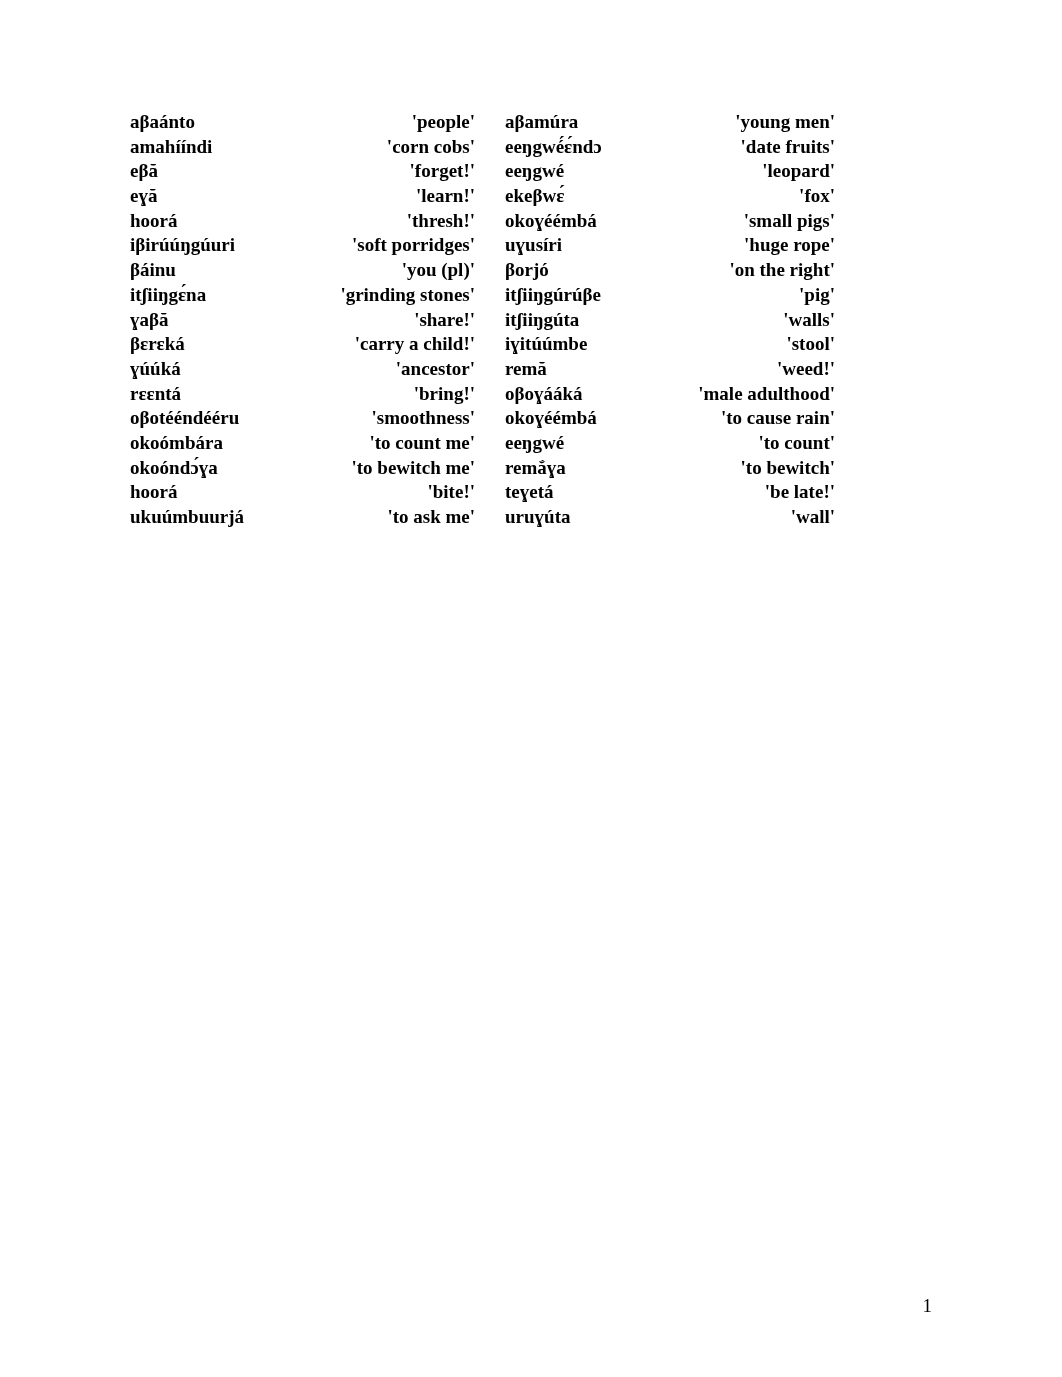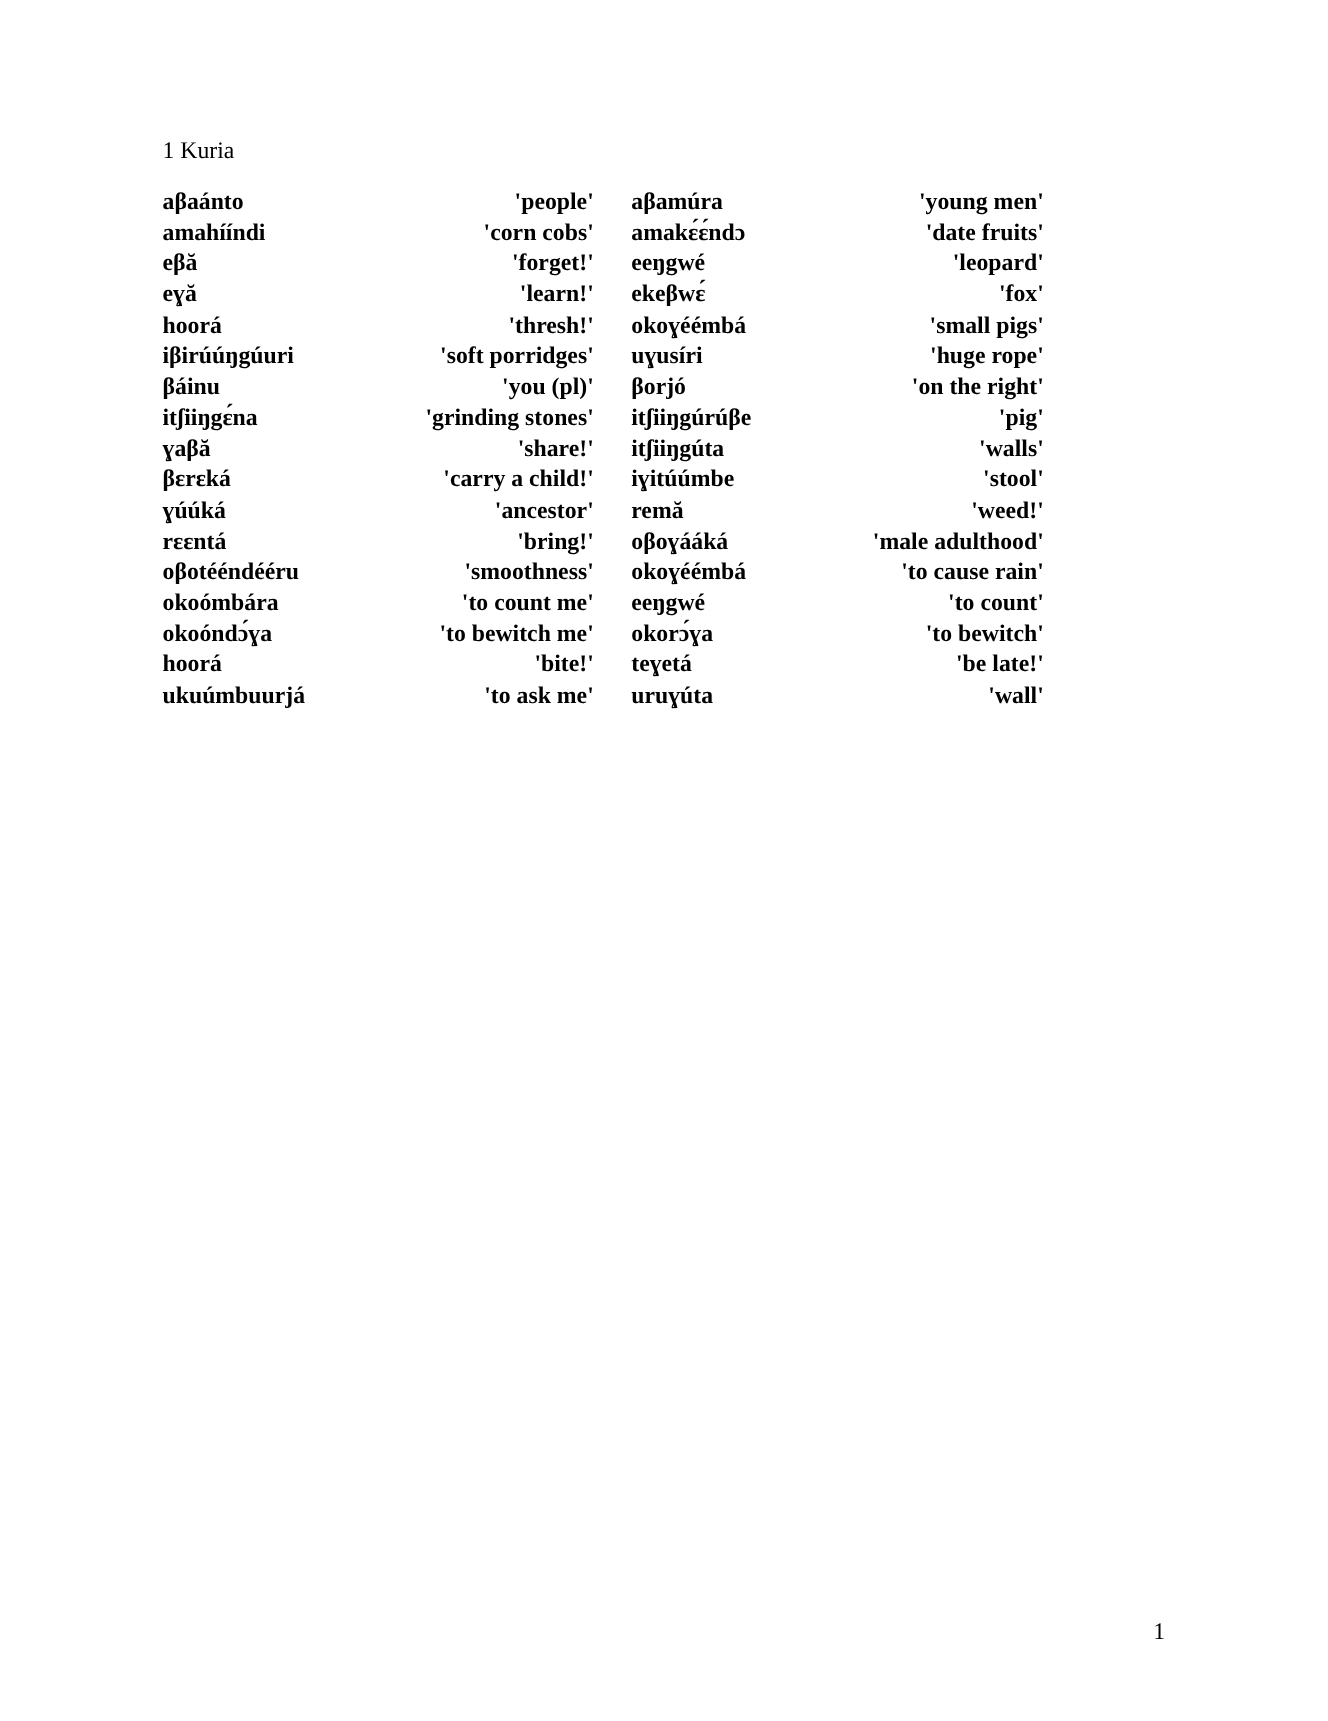--- a/index.html
+++ b/index.html
@@ -52,21 +52,20 @@
     position: absolute;
     bottom: 60px;
     right: 130px;
     font-size: 19px;
   }
 </style>
 </head>
 <body>
 
 <div class="page">
-  <div class="title">1 Kuria</div>
 
   <div class="columns">
 
     <div class="col">
       <div class="word-list">
         <div class="row">aβaánto</div>
         <div class="row">amahííndi</div>
         <div class="row">eβă</div>
         <div class="row">eɣă</div>
         <div class="row">hoorá</div>
@@ -100,34 +99,34 @@
         <div class="row">'to count me'</div>
         <div class="row">'to bewitch me'</div>
         <div class="row">'bite!'</div>
         <div class="row">'to ask me'</div>
       </div>
     </div>
 
     <div class="col">
       <div class="word-list w2">
         <div class="row">aβamúra</div>
-        <div class="row">amakɛ́ɛ́ndɔ</div>
+        <div class="row">eeŋgwé́ɛ́ndɔ</div>
         <div class="row">eeŋgwé</div>
         <div class="row">ekeβwɛ́</div>
         <div class="row">okoɣéémbá</div>
         <div class="row">uɣusíri</div>
         <div class="row">βorjó</div>
         <div class="row">itʃiiŋgúrúβe</div>
         <div class="row">itʃiiŋgúta</div>
         <div class="row">iɣitúúmbe</div>
         <div class="row">remă</div>
         <div class="row">oβoɣááká</div>
         <div class="row">okoɣéémbá</div>
         <div class="row">eeŋgwé</div>
-        <div class="row">okorɔ́ɣa</div>
+        <div class="row">remắɣa</div>
         <div class="row">teɣetá</div>
         <div class="row">uruɣúta</div>
       </div>
       <div class="gloss-list">
         <div class="row">'young men'</div>
         <div class="row">'date fruits'</div>
         <div class="row">'leopard'</div>
         <div class="row">'fox'</div>
         <div class="row">'small pigs'</div>
         <div class="row">'huge rope'</div>

